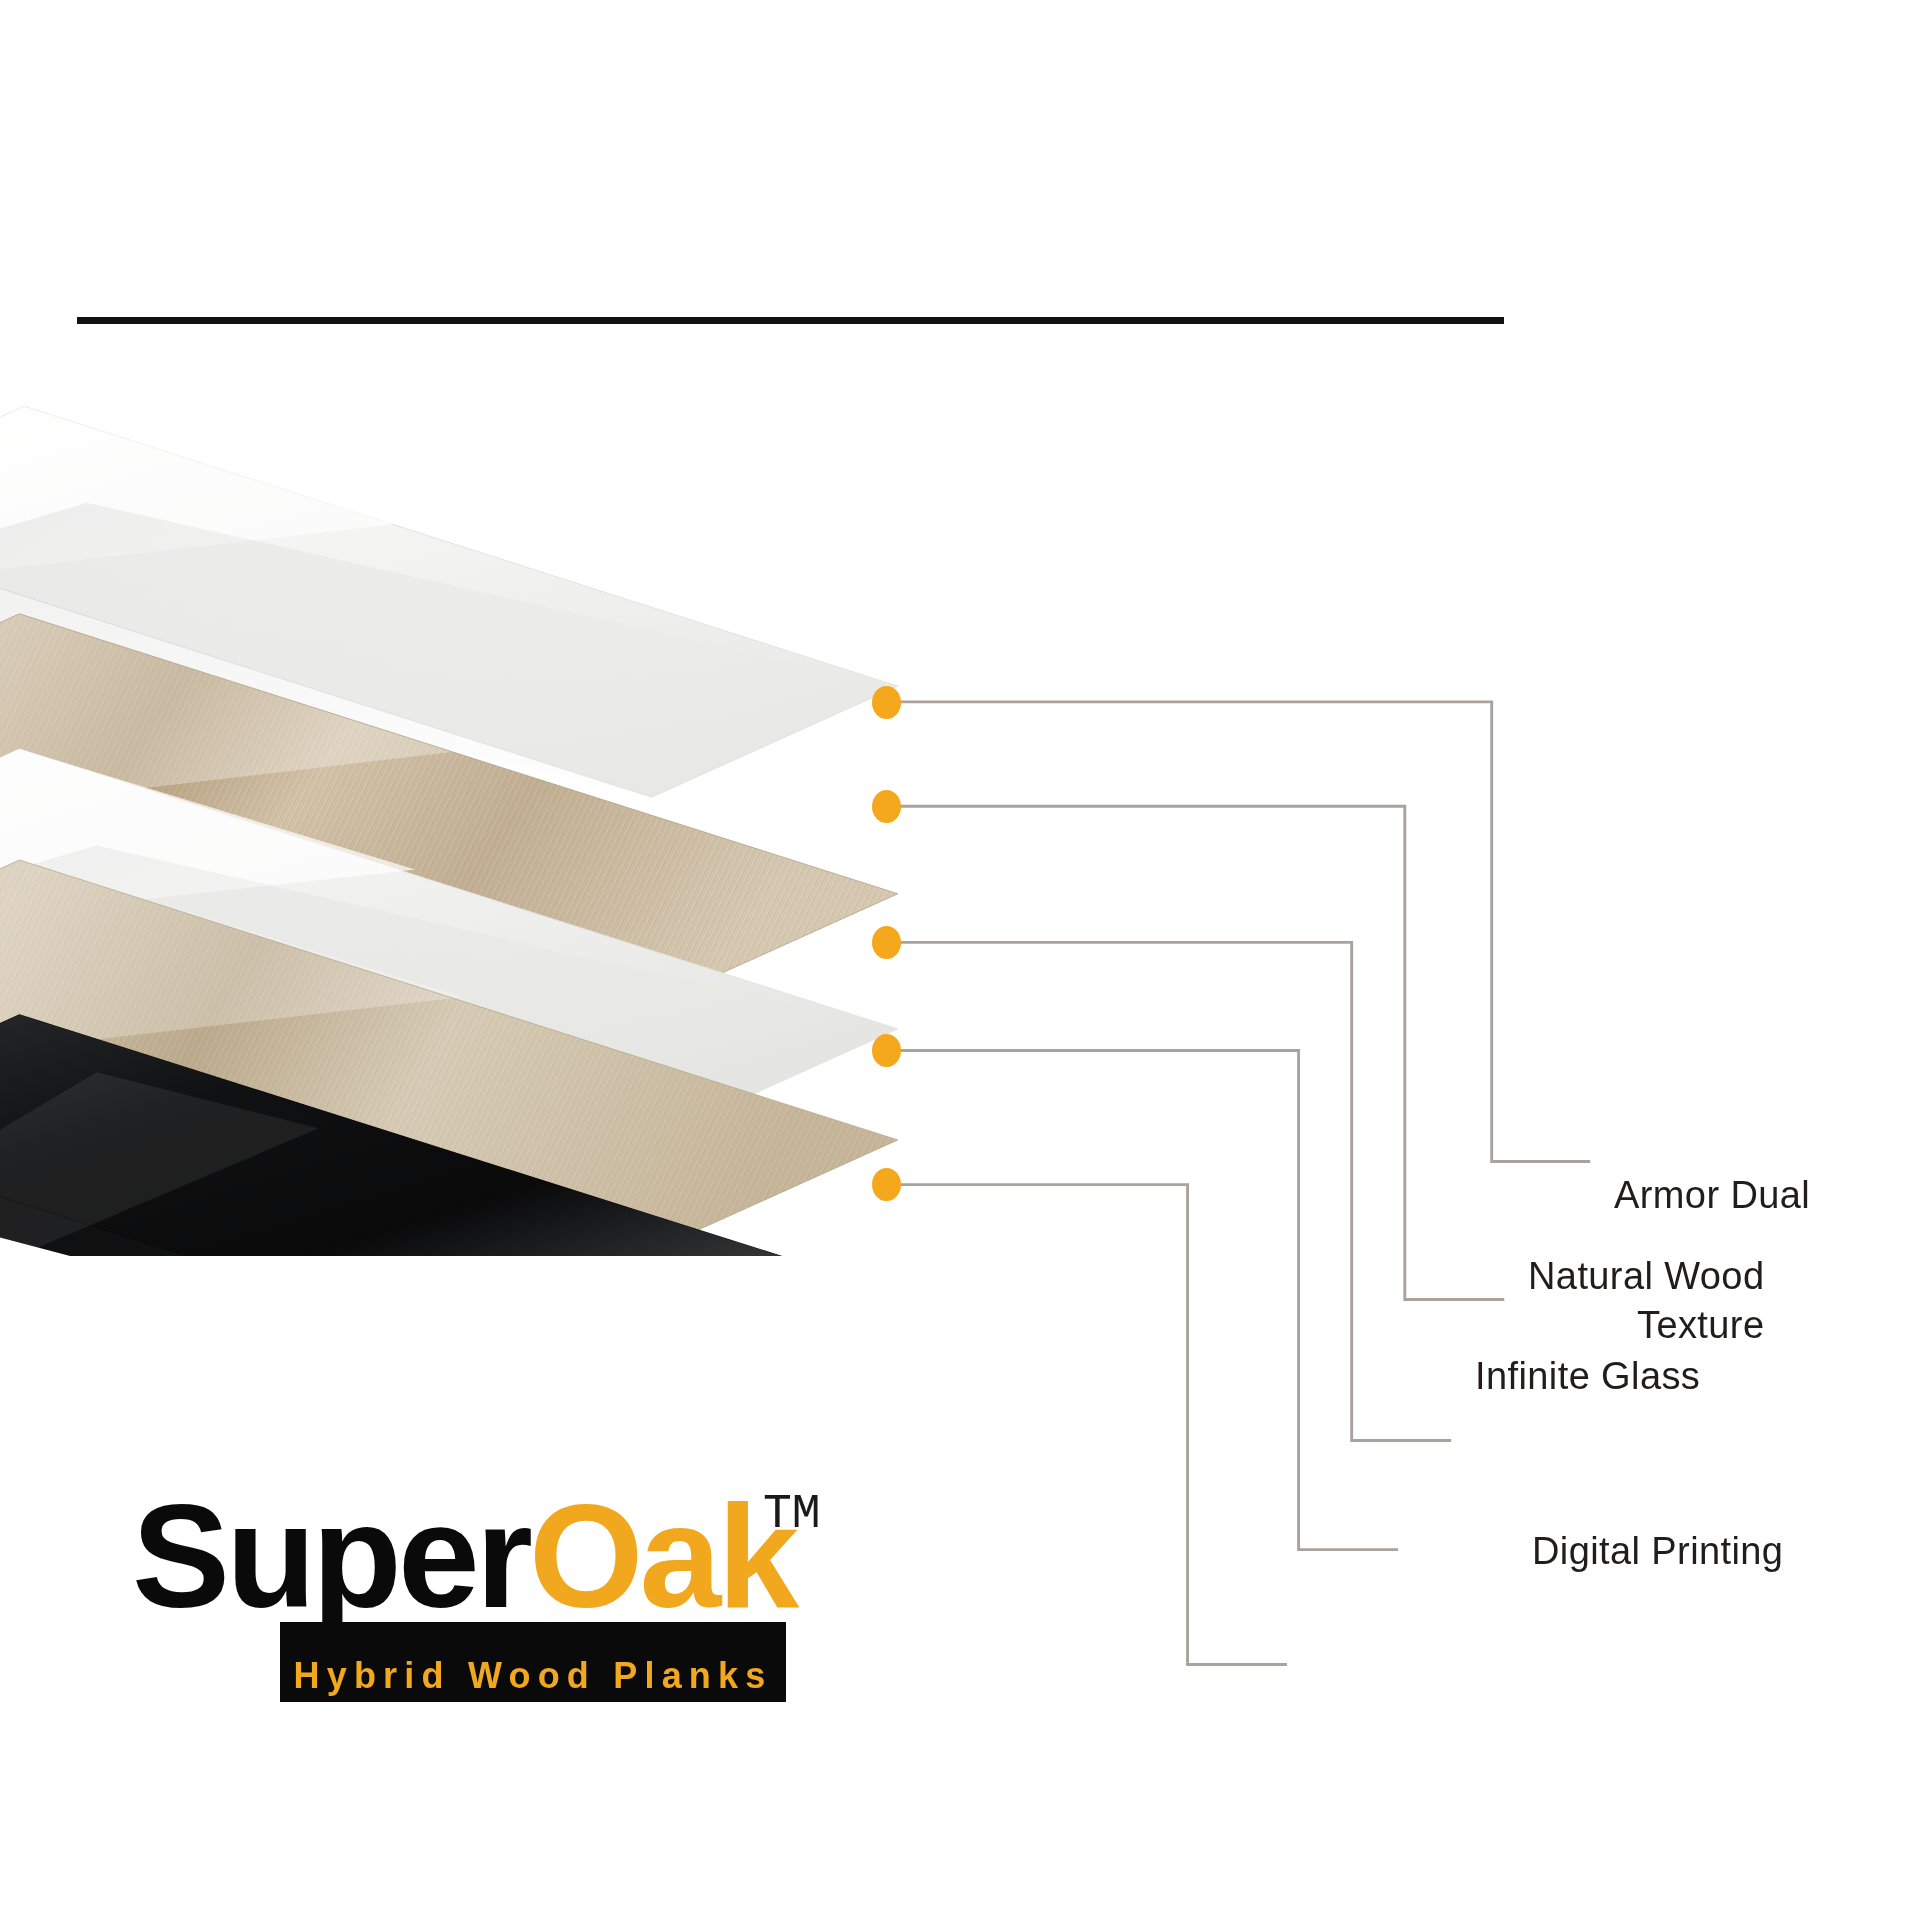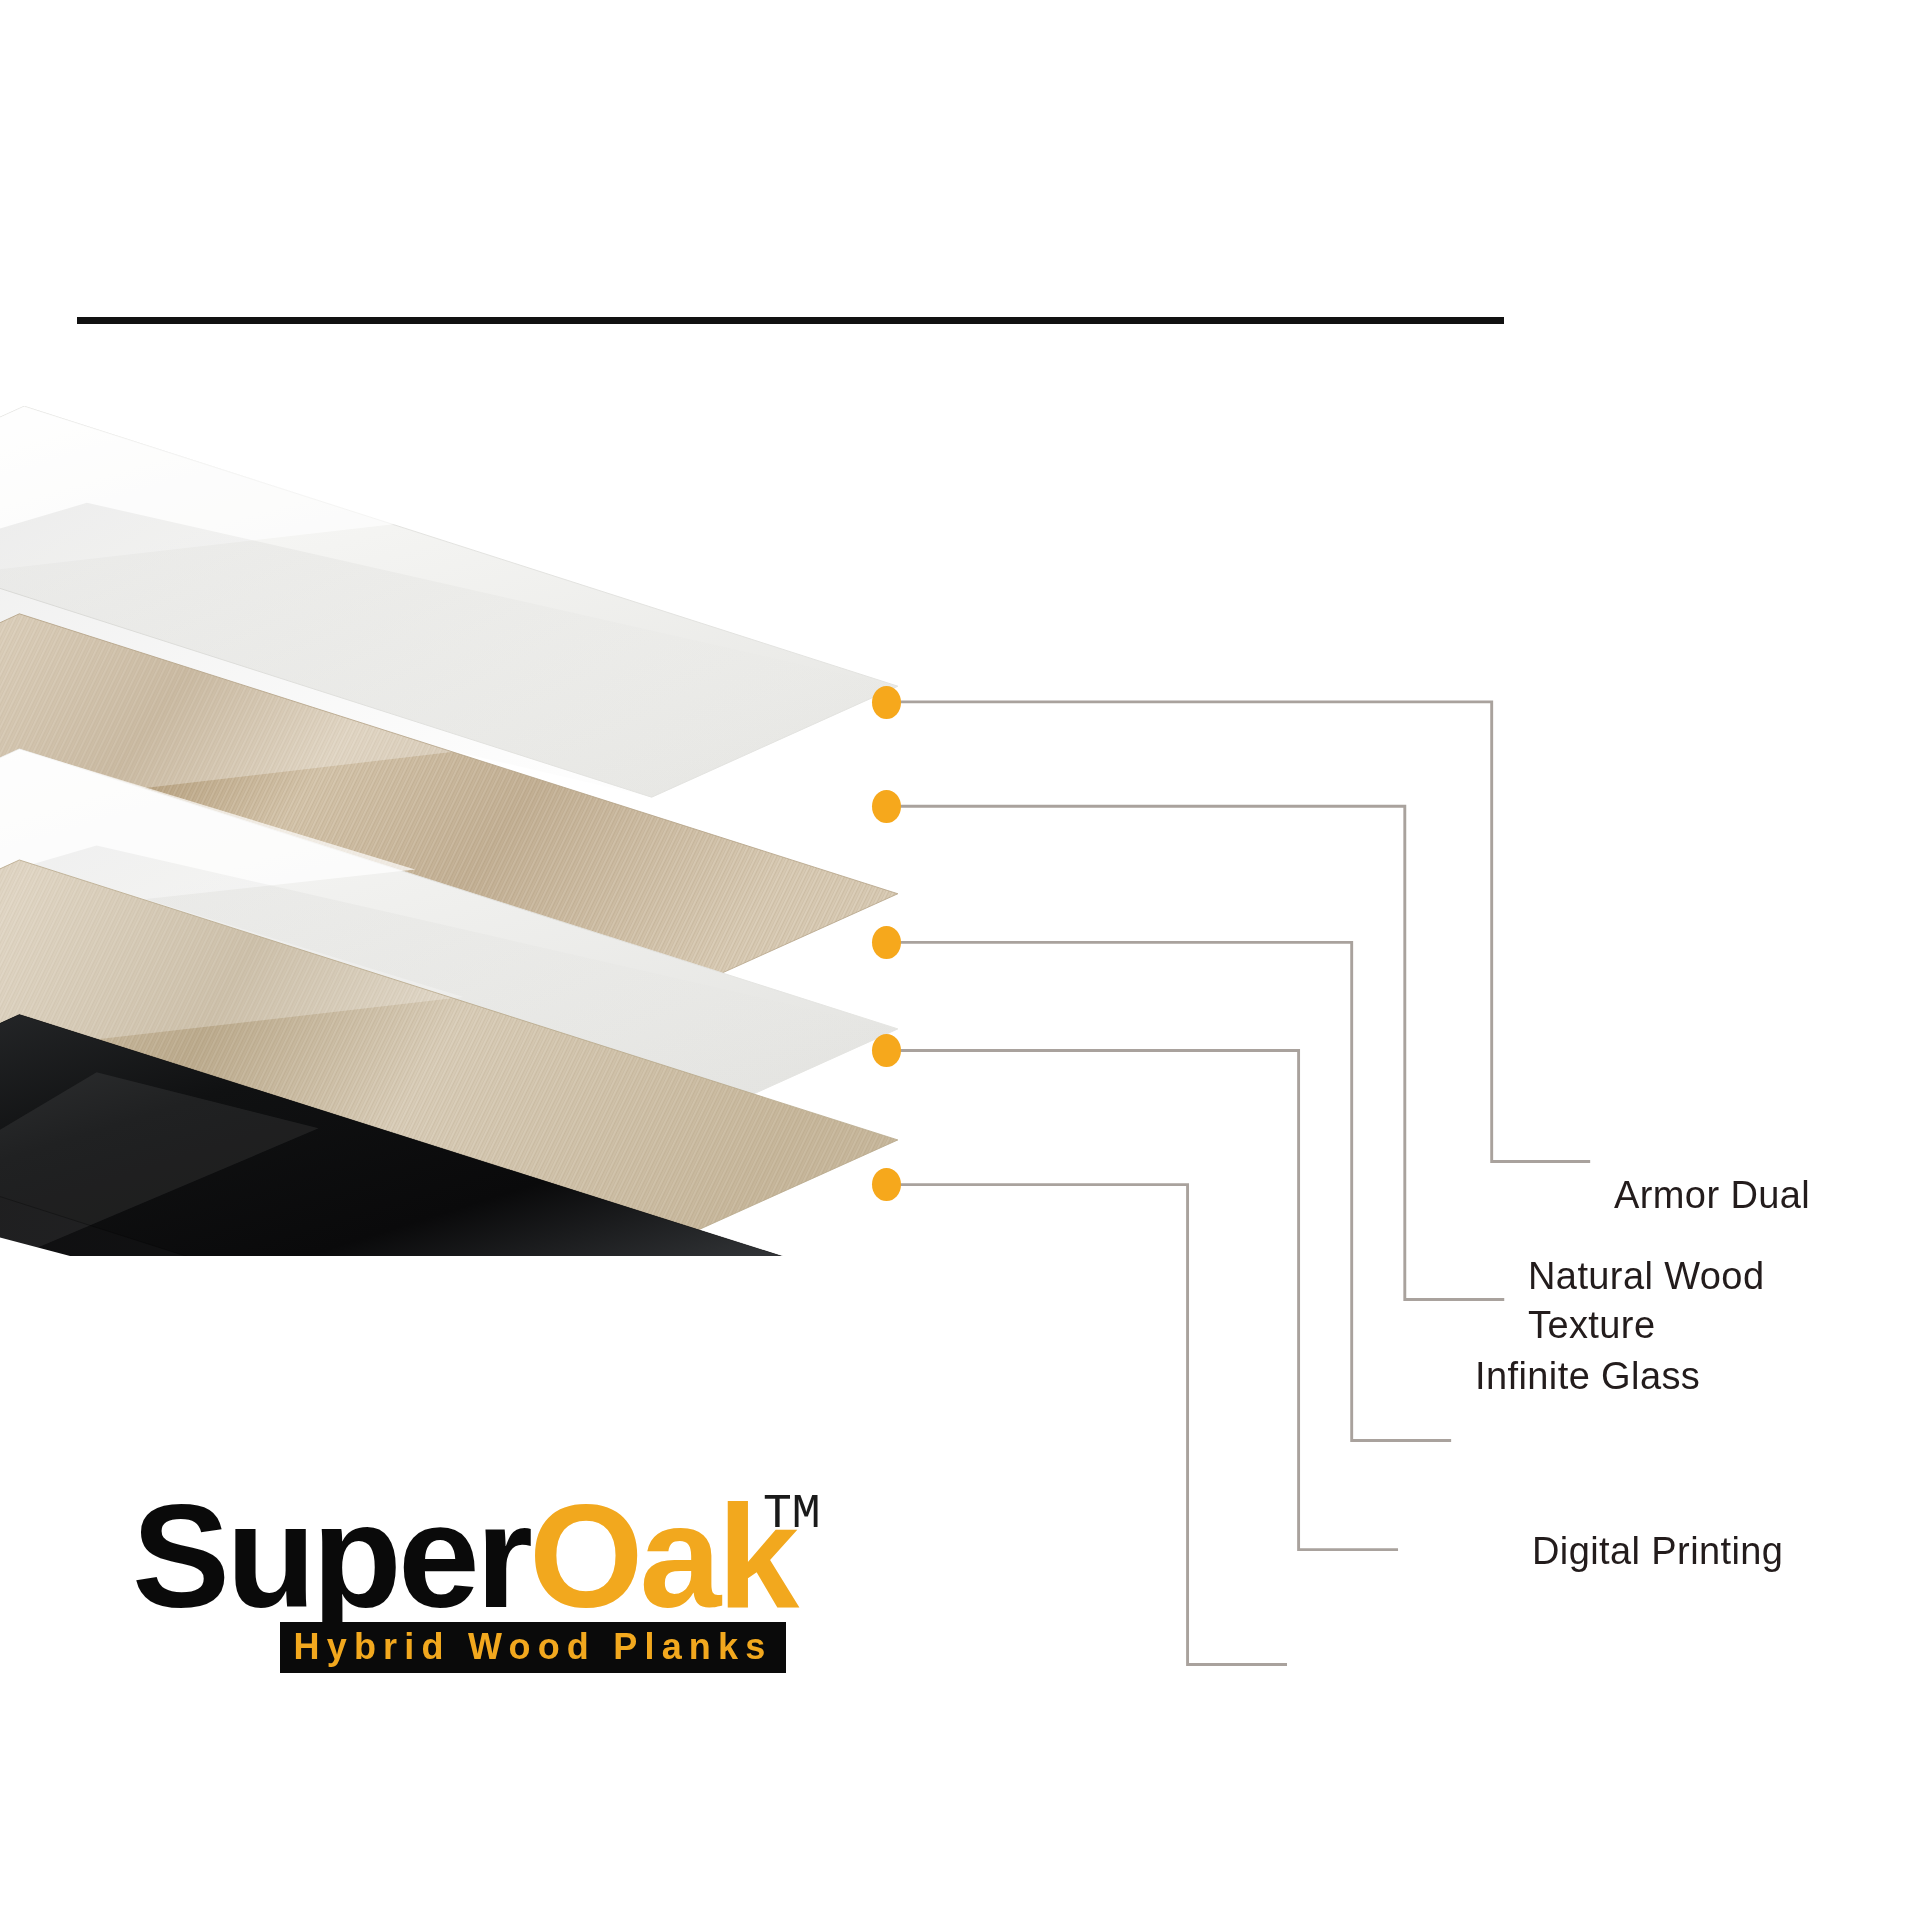--- a/index.html
+++ b/index.html
@@ -78,20 +78,21 @@
     display:inline-block;
   }
   .logo-tag{
     font-family:"Liberation Sans", sans-serif;
     font-weight:700;
     font-size:36px;
     letter-spacing:7.2px;
     color:#F2A81E;
     white-space:nowrap;
     line-height:1;
+    margin-top:29px;
   }
 </style>
 </head>
 <body>
 
 <div class="page">
 
   <div class="title-rule"></div>
 
   <div class="stack">
@@ -201,21 +202,21 @@
       <path d="M 925 976 H 1400 V 1492 H 1503"></path>
 
       <path d="M 925 1088 H 1345 V 1605 H 1448"></path>
 
       <path d="M 925 1227 H 1230 V 1724 H 1333"></path>
     </g>
   </svg>
 
   <div class="label" style="left:1614px;top:1139px;margin-top:32px;">Armor Dual</div>
 
-  <div class="label" style="left:1528px;top:1252px;">Natural Wood
+  <div class="label" style="left:1528px;top:1252px;text-align:right;">Natural Wood
 Texture</div>
 
   <div class="label" style="left:1475px;top:1352px;text-align:right;">Infinite Glass</div>
 
   <div class="label" style="left:1490px;top:1527px;margin-left:42px;">Digital Printing</div>
 
 
   <div class="logo">
     <div class="logo-word">
       <span class="logo-super">Super</span><span class="logo-oak">Oak</span>

